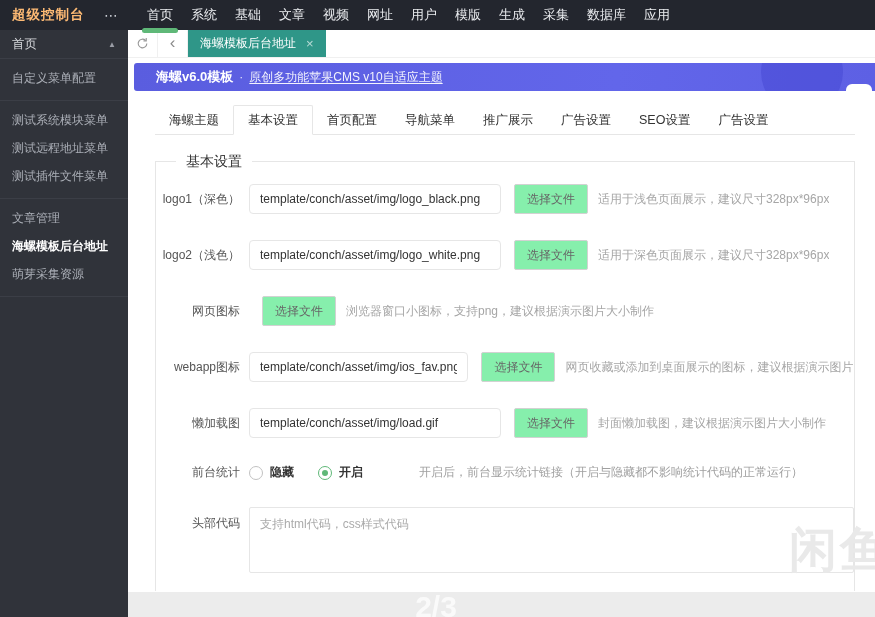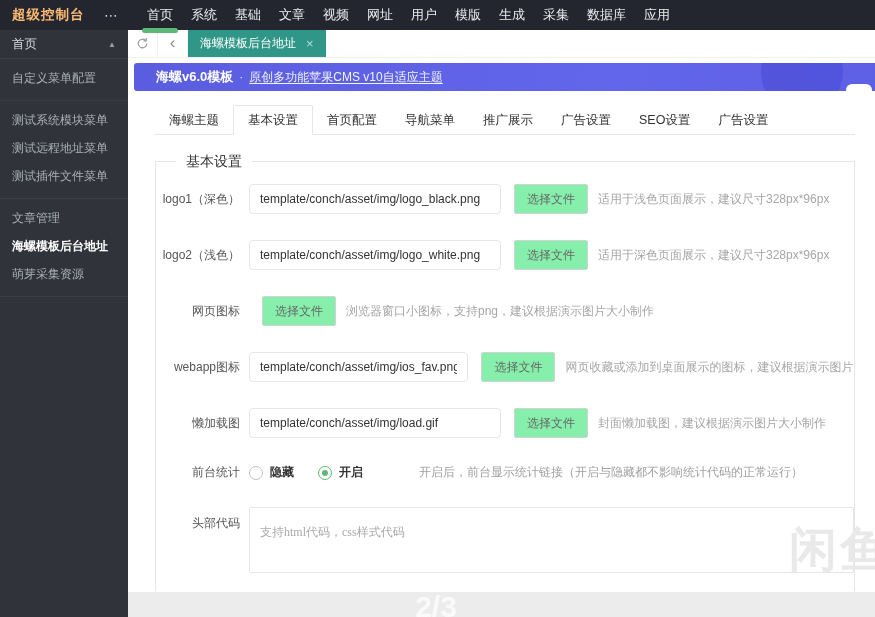--- a/index.html
+++ b/index.html
@@ -87,22 +87,22 @@
   .radio { display:flex; align-items:center; margin-right:24px; cursor:pointer; }
   .radio-circle { width:14px; height:14px; border:1px solid #c2c2c2; border-radius:50%;
     background:#fff; position:relative; flex-shrink:0; }
   .radio.checked .radio-circle { border-color:#5fb878; }
   .radio.checked .radio-circle::after { content:""; position:absolute; left:3px; top:3px;
     width:6px; height:6px; border-radius:50%; background:#5fb878; }
   .radio-label { margin-left:7px; font-size:12px; color:#333; font-weight:bold; }
   .radio-hint { margin-left:32px; font-size:12px; color:#a0a0a0; white-space:nowrap; }
 
   .ftextarea { width:607px; height:66px; border:1px solid #e6e6e6; border-radius:2px;
-    padding:16px 10px; font-size:12px; color:#333; resize:none; outline:none;
-    font-family:Liberation Serif, serif; }
+    padding:8px 10px; font-size:12px; color:#333; resize:none; outline:none;
+    font-family:Liberation Sans, sans-serif; }
   .ftextarea::placeholder { color:#aaa; }
 
   .watermark { position:absolute; right:-16px; top:488px; font-size:48px; font-weight:bold;
     color:#e9e9e9; letter-spacing:3px; z-index:6; pointer-events:none; white-space:nowrap; }
 
   .footer { position:absolute; left:0; bottom:0; width:747px; height:25px;
     background:#ececec; z-index:10; overflow:visible; }
   .page-indicator { position:absolute; left:308px; bottom:-7px; transform:translateX(-50%);
     font-size:30px; font-weight:bold; color:#fafafa; }
 </style>

